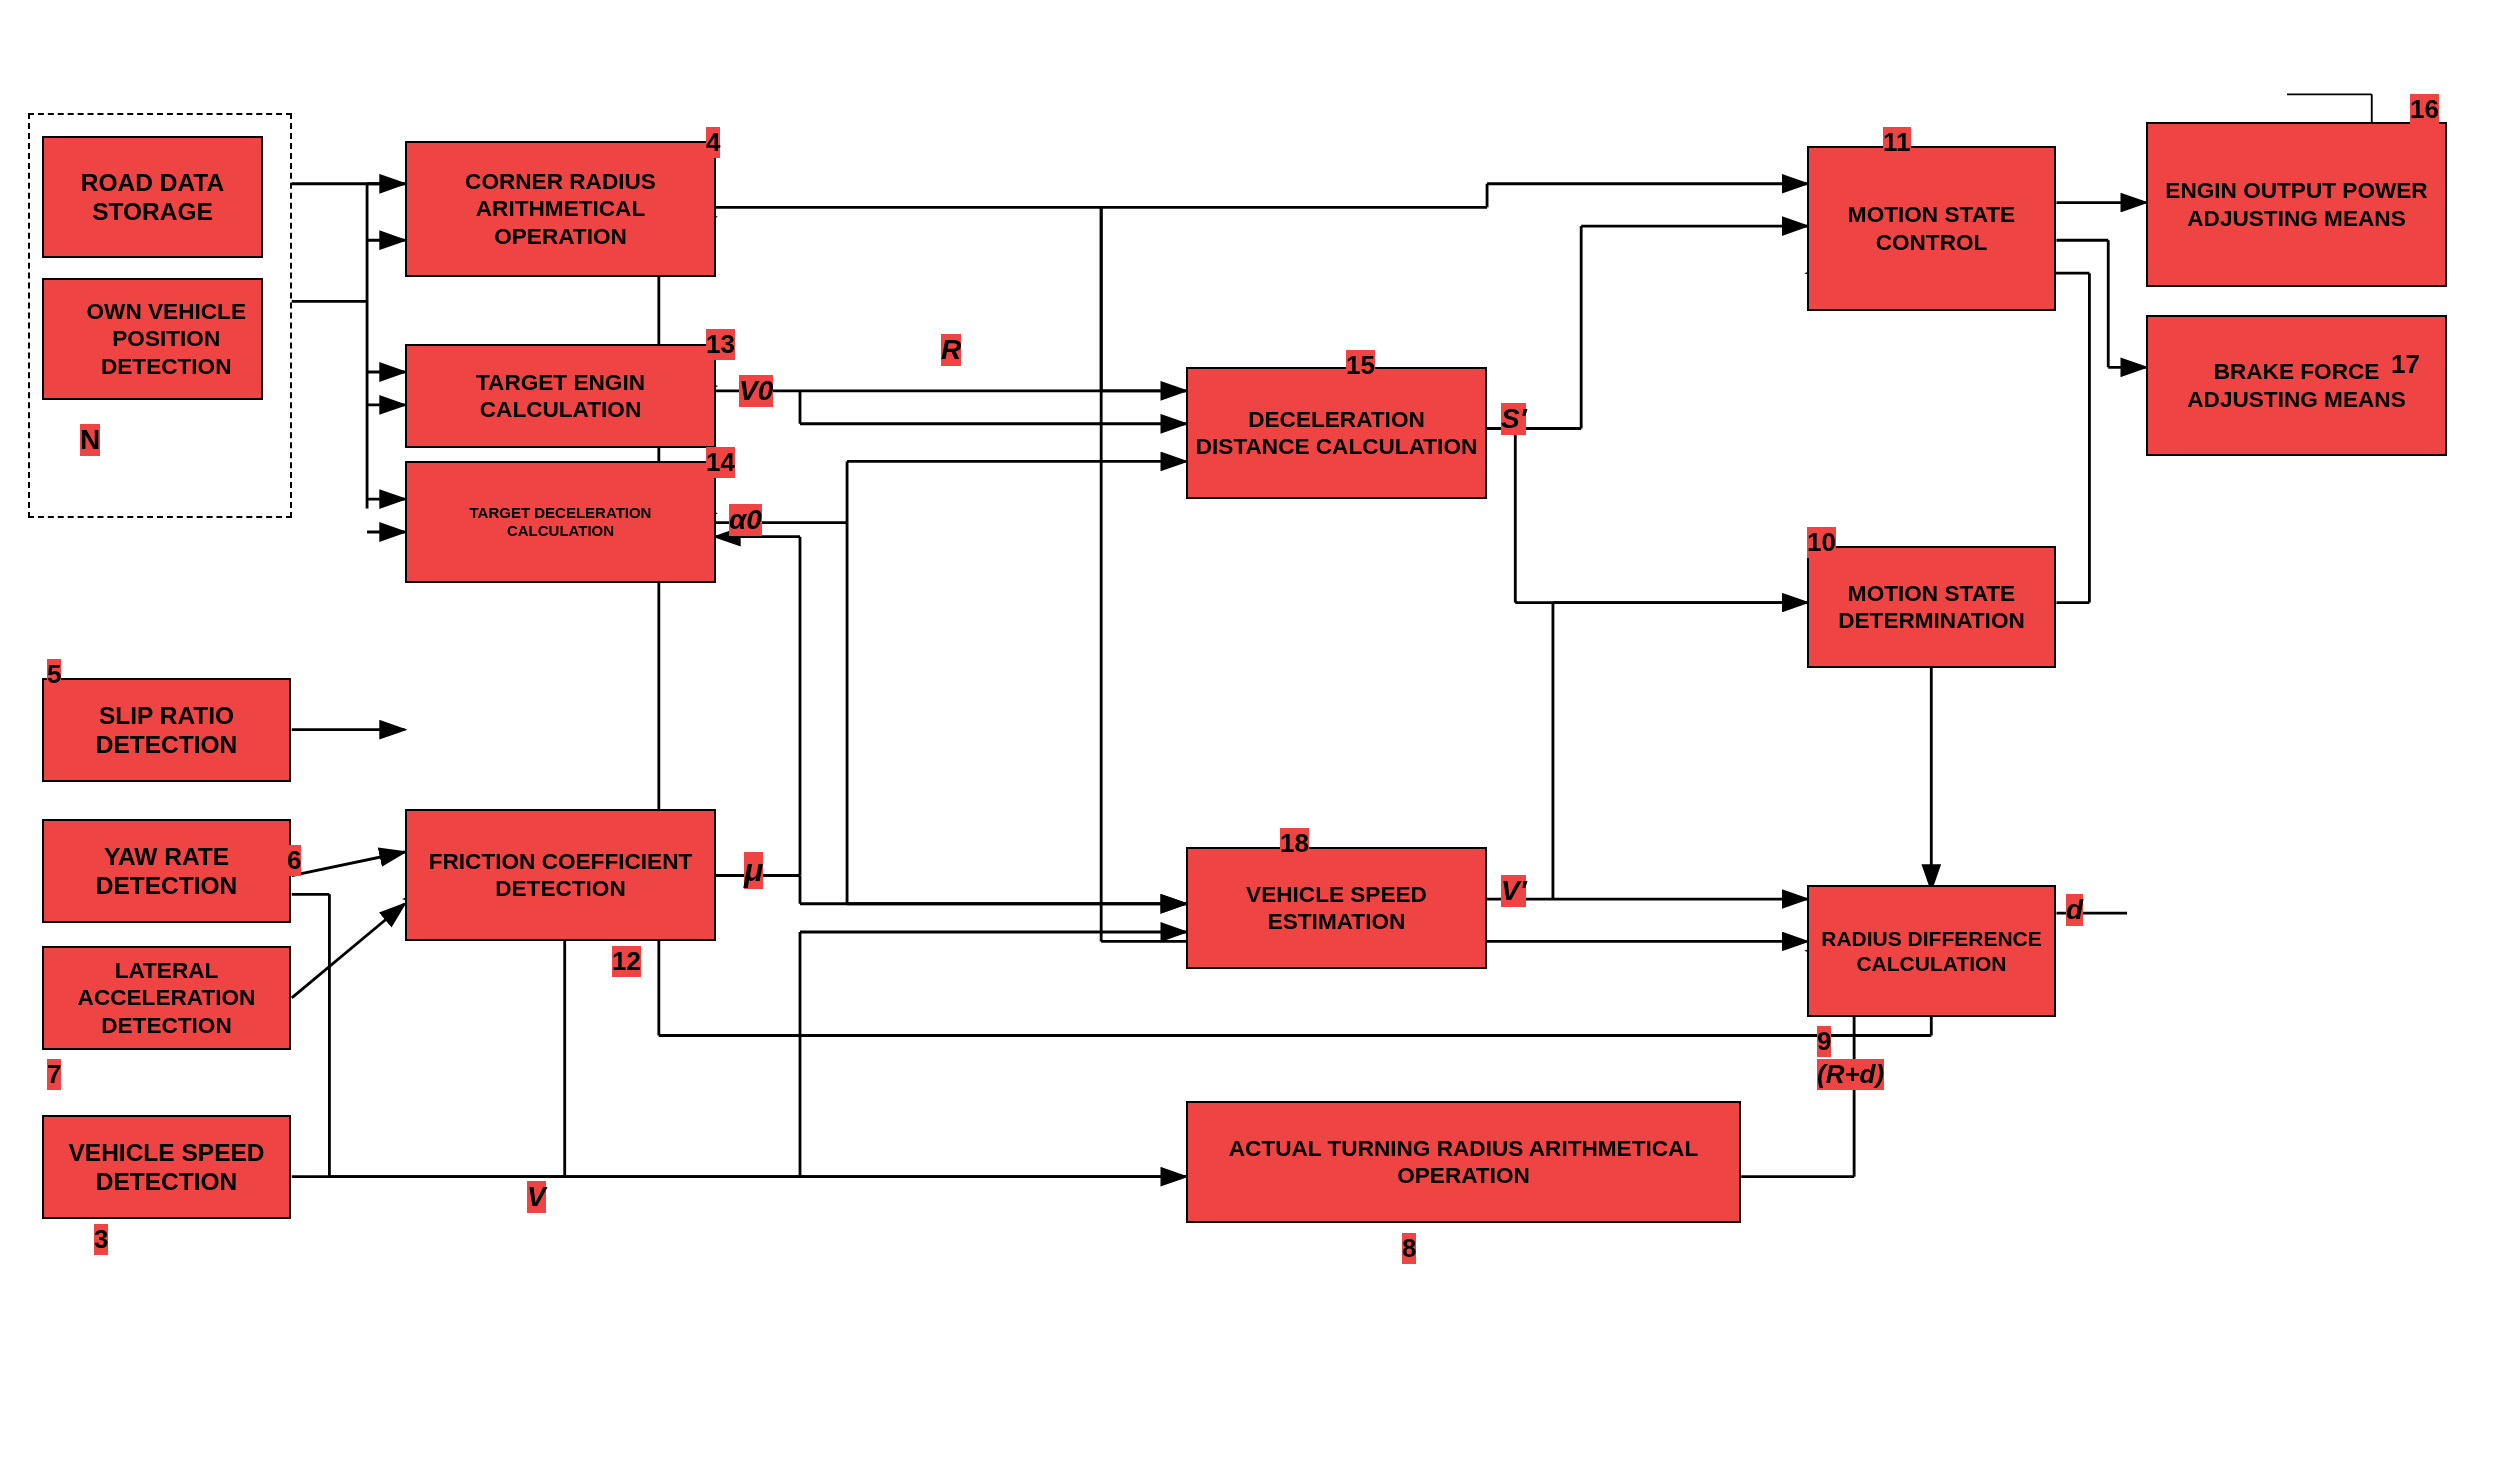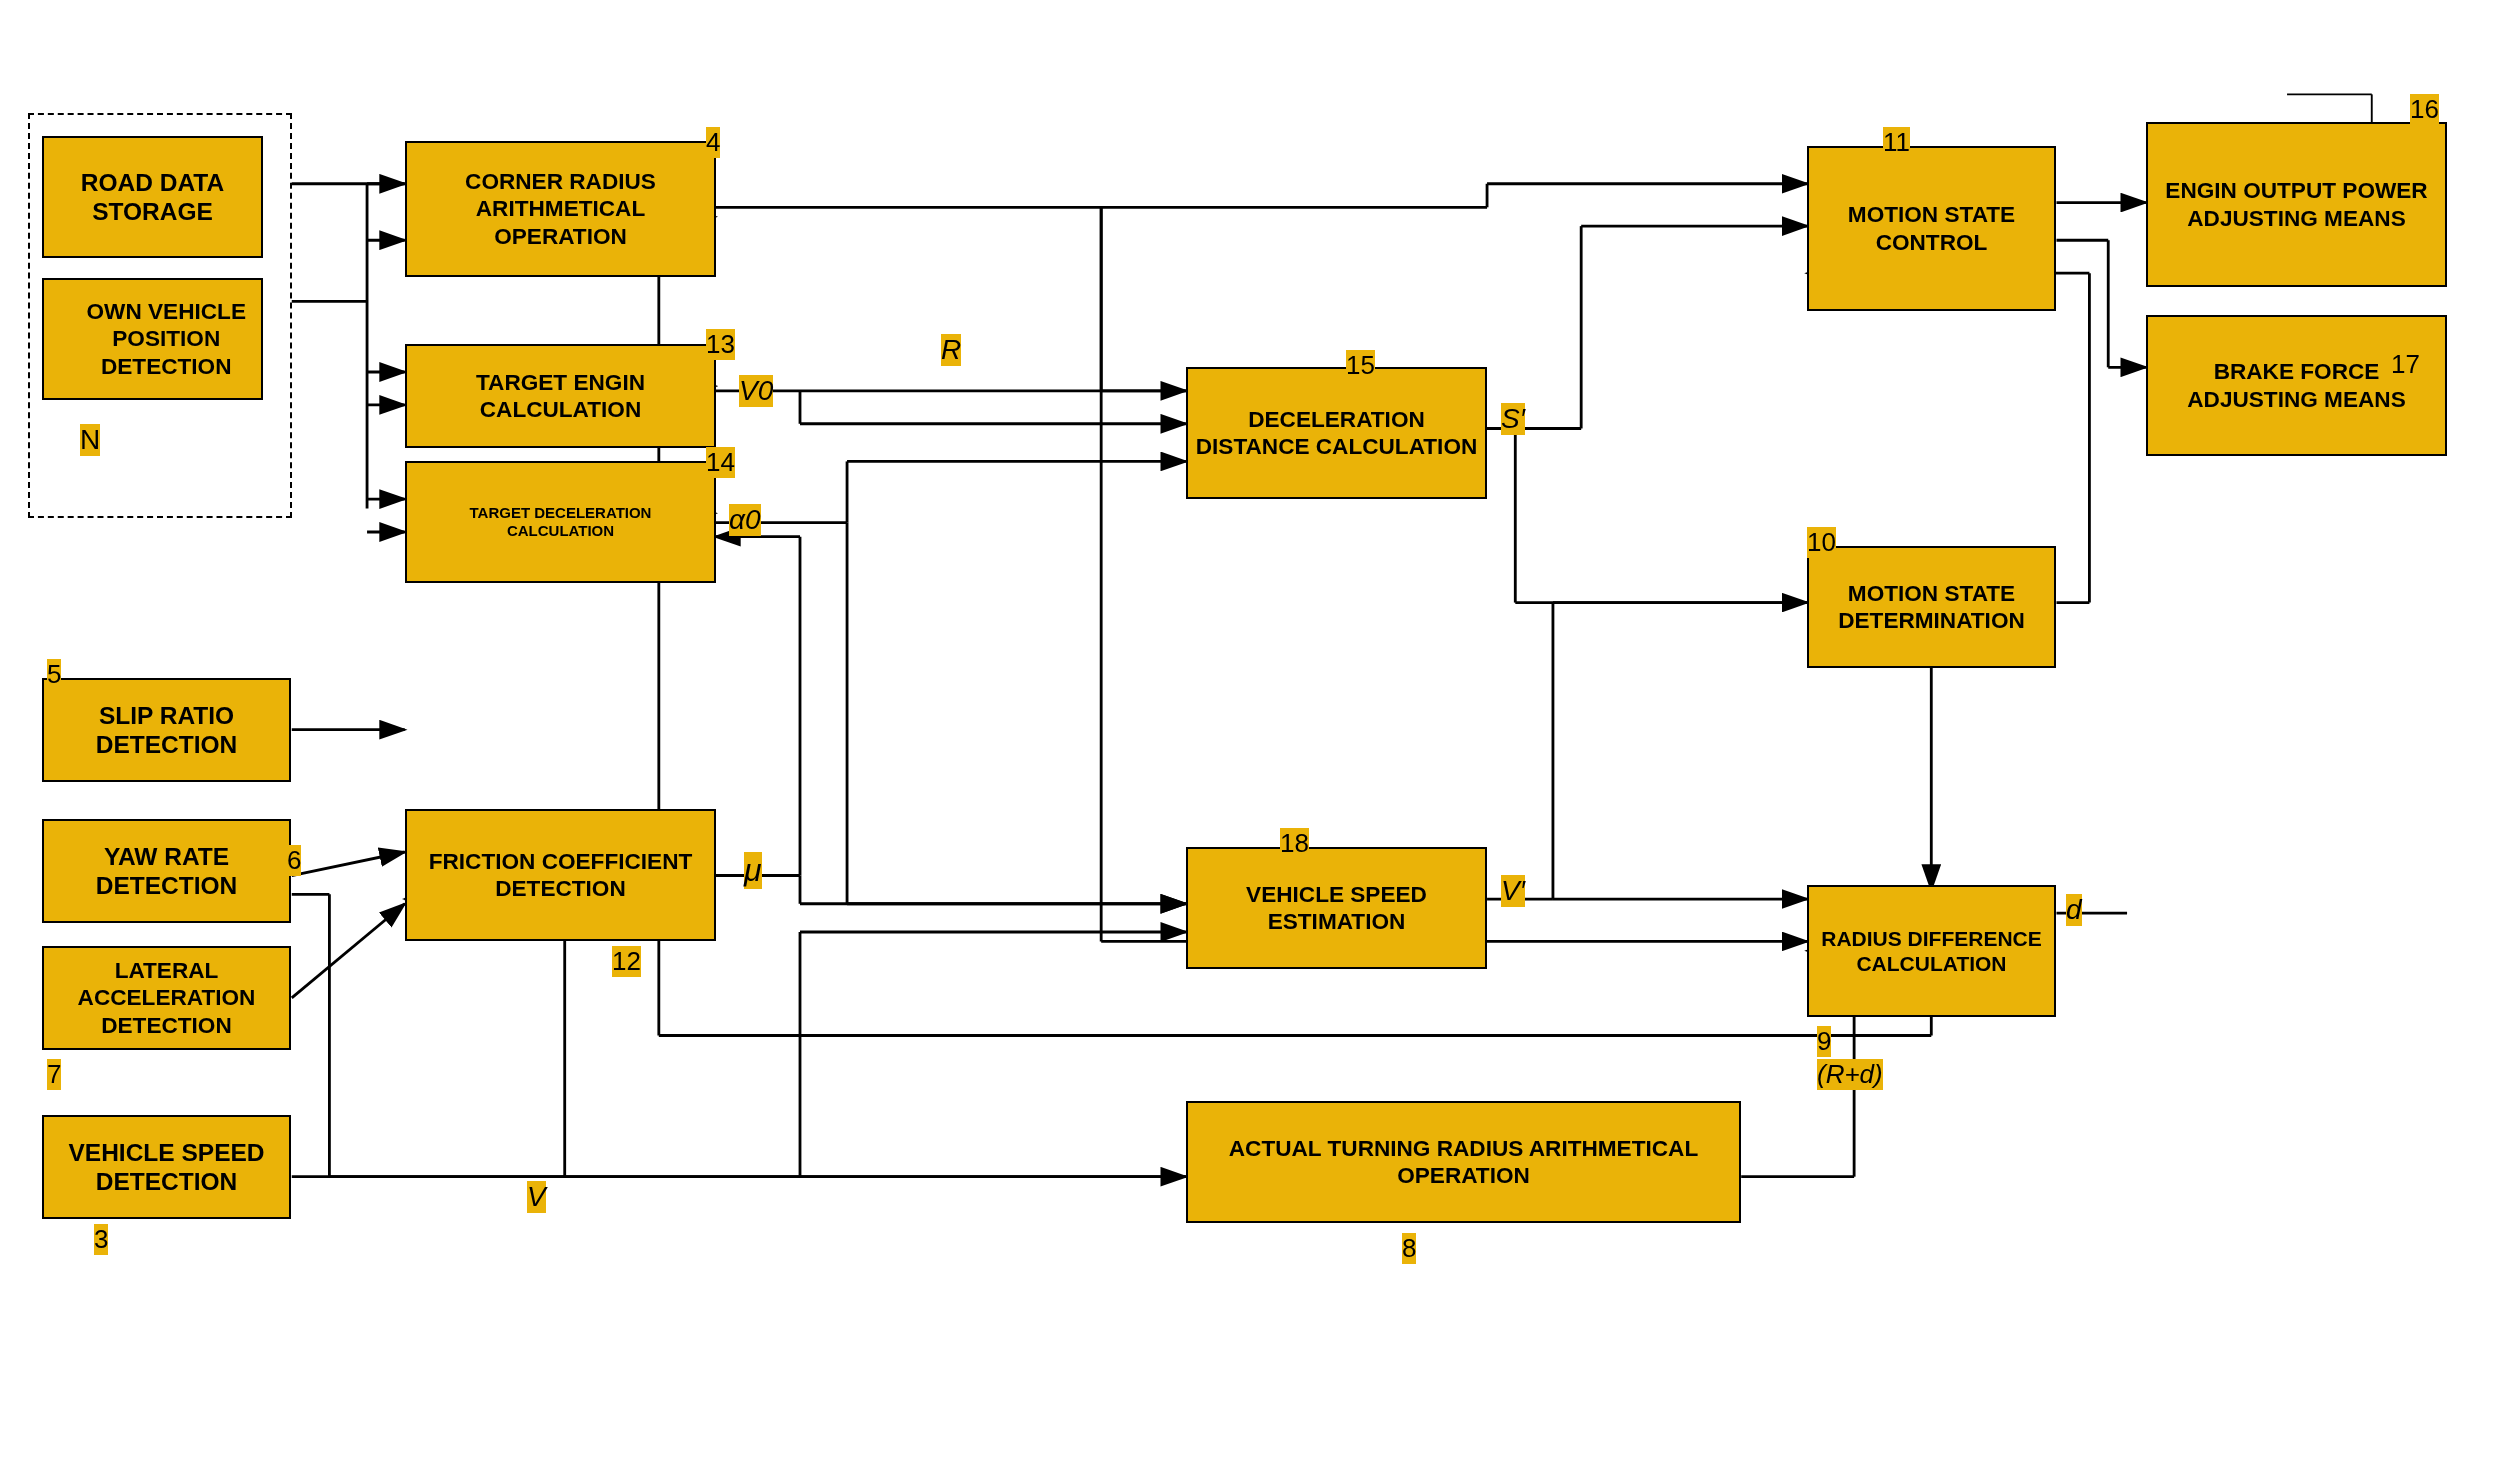--- a/index.html
+++ b/index.html
@@ -13,38 +13,38 @@
     }
     .diagram {
       position: relative;
       width: 2512px;
       height: 1464px;
       background: #fff;
     }
     .box {
       position: absolute;
       border: 2.8px solid #000;
-      background: #eab308;
+      background: #ef4444;
       display: flex;
       align-items: center;
       justify-content: center;
       text-align: center;
       font-size: 26px;
       font-weight: bold;
       line-height: 1.2;
       padding: 7.5px;
     }
     .box-dashed {
       border: 2.8px dashed #000;
     }
     .label {
       position: absolute;
       font-size: 26px;
-      font-weight: normal;
-      background: #eab308;
+      font-weight: bold;
+      background: #ef4444;
     }
     svg.arrows {
       position: absolute;
       top: 0;
       left: 0;
       width: 2512px;
       height: 1464px;
       pointer-events: none;
     }
   </style>

